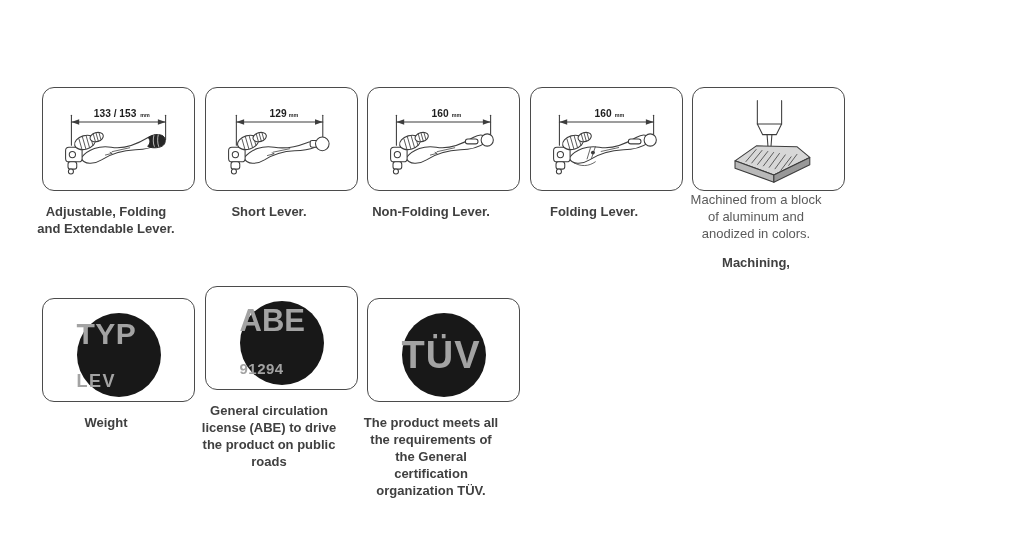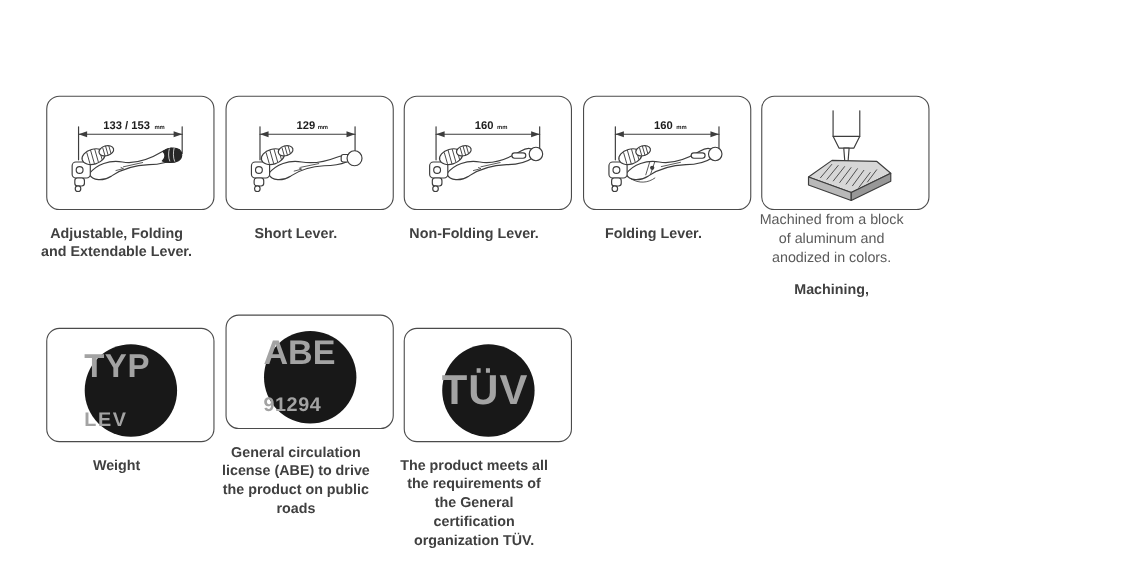--- a/index.html
+++ b/index.html
@@ -21,21 +21,21 @@
     margin-top:1px;font-weight:400;color:#5a5a5a;font-size:13px;line-height:17px;
     white-space:pre-line;
   }
   .badge{
     width:84px;height:84px;border-radius:50%;background:#181818;color:#a3a3a3;
     margin:10px auto 0;display:flex;flex-direction:column;align-items:flex-start;justify-content:center;gap:24px;
   }
   .badge .big{font-size:30px;font-weight:800;line-height:28px;letter-spacing:.5px;}
   .badge .small{font-size:18px;font-weight:700;line-height:19px;letter-spacing:1.5px;}
   .badge .big-abe{font-size:31px;font-weight:800;line-height:27px;}
-  .badge .num{font-size:18px;font-weight:800;line-height:21px;letter-spacing:.5px;}
+  .badge .num{font-size:15px;font-weight:800;line-height:21px;letter-spacing:.5px;}
   .badge .tuv{font-size:38px;font-weight:800;line-height:30px;letter-spacing:1px;}
   
   .ln{stroke:#3d3d3d;stroke-width:1.1;fill:none;stroke-linecap:round;stroke-linejoin:round;}
   .th{stroke:#3d3d3d;stroke-width:.8;fill:none;stroke-linecap:round;}
   .fw{fill:#ffffff;stroke:#3d3d3d;stroke-width:1.1;stroke-linejoin:round;}
   .dim{font-size:10.5px;font-weight:600;fill:#1e1e1e;}
   .unit{font-size:5.5px;font-weight:600;fill:#1e1e1e;}
   svg text{font-family:"Liberation Sans",sans-serif;}
 </style>
 </head>

